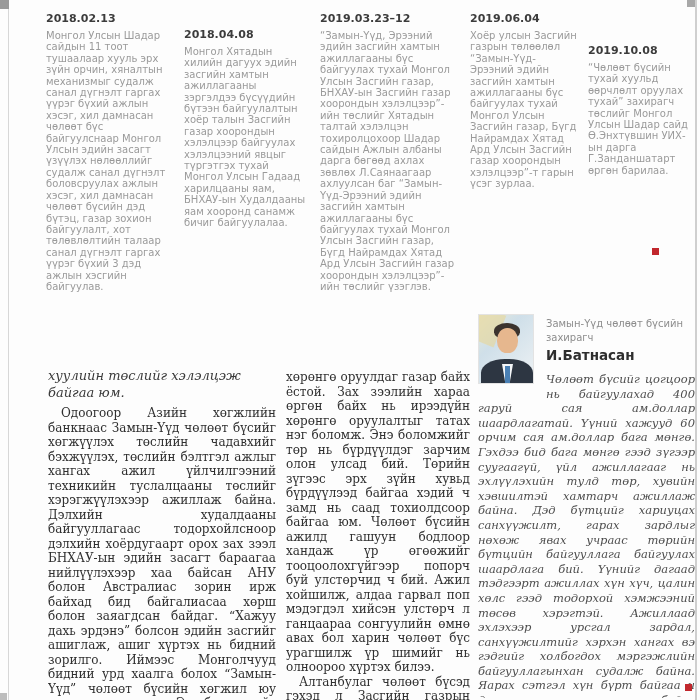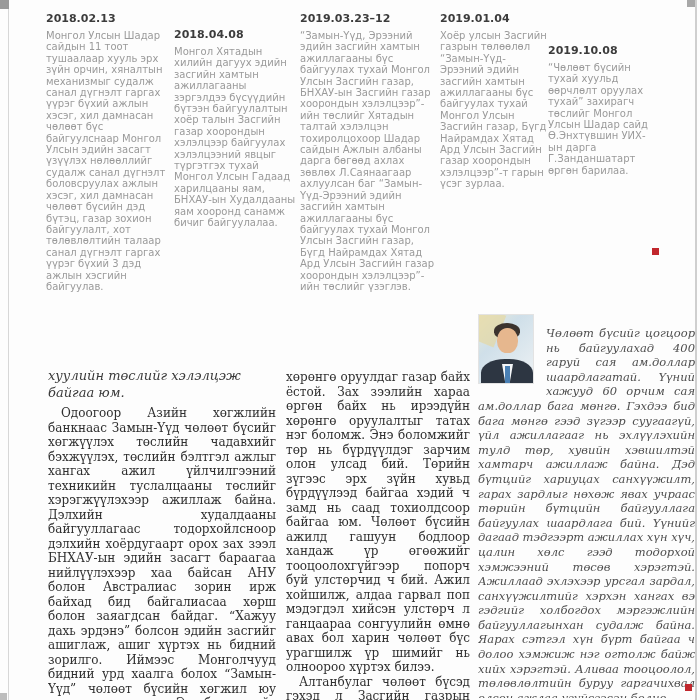--- a/index.html
+++ b/index.html
@@ -8,21 +8,21 @@
   
   .edge{position:absolute;top:0;height:700px;background:#d7d7d7;}
   .edge-left{left:8px;width:1px;}
   .edge-right{left:695px;width:2px;background:#cfcfcf;}
   .corner{position:absolute;background:#9a9a9a;}
   .corner-tl{left:0;top:0;width:9px;height:9px;}
   .corner-tr{left:687px;top:0;width:8px;height:7px;background:#a8a8a8;}
   .corner-bl{left:0;top:693px;width:7px;height:7px;background:#bdbdbd;}
 
   
-  .timeline{position:absolute;left:46px;top:12px;display:flex;}
+  .timeline{position:absolute;left:46px;top:12px;display:flex;gap:10px;}
   .tcol{flex:0 0 auto;}
   .tcol.c1{width:128px;}
   .tcol.c2{width:126px;margin-top:16px;}
   .tcol.c3{width:140px;}
   .tcol.c4{width:108px;}
   .tcol.c5{width:104px;margin-top:32px;}
   .tdate{font-size:11px;font-weight:bold;color:#3c3c3c;margin-bottom:5px;}
   .ttext{font-size:10px;line-height:11.4px;color:#9a9a9a;}
 
   
@@ -74,21 +74,21 @@
     </div>
     <div class="tcol c2">
       <div class="tdate">2018.04.08</div>
       <div class="ttext">Монгол Хятадын хилийн дагуух эдийн засгийн хамтын ажиллагааны зэргэлдээ бүсүүдийн бүтээн байгуулалтын хоёр талын Засгийн газар хоорондын хэлэлцээр байгуулах хэлэлцээний явцыг түргэтгэх тухай Монгол Улсын Гадаад харилцааны яам, БНХАУ-ын Худалдааны яам хооронд санамж бичиг байгуулалаа.</div>
     </div>
     <div class="tcol c3">
       <div class="tdate">2019.03.23–12</div>
       <div class="ttext">“Замын-Үүд, Эрээний эдийн засгийн хамтын ажиллагааны бүс байгуулах тухай Монгол Улсын Засгийн газар, БНХАУ-ын Засгийн газар хоорондын хэлэлцээр”-ийн төслийг Хятадын талтай хэлэлцэн тохиролцохоор Шадар сайдын Ажлын албаны дарга бөгөөд ахлах зөвлөх Л.Саянаагаар ахлуулсан баг “Замын-Үүд-Эрээний эдийн засгийн хамтын ажиллагааны бүс байгуулах тухай Монгол Улсын Засгийн газар, Бүгд Найрамдах Хятад Ард Улсын Засгийн газар хоорондын хэлэлцээр”-ийн төслийг үзэглэв.</div>
     </div>
     <div class="tcol c4">
-      <div class="tdate">2019.01.04</div>
+      <div class="tdate">2019.06.04</div>
       <div class="ttext">Хоёр улсын Засгийн газрын төлөөлөл “Замын-Үүд-Эрээний эдийн засгийн хамтын ажиллагааны бүс байгуулах тухай Монгол Улсын Засгийн газар, Бүгд Найрамдах Хятад Ард Улсын Засгийн газар хоорондын хэлэлцээр”-т гарын үсэг зурлаа.</div>
     </div>
     <div class="tcol c5">
       <div class="tdate">2019.10.08</div>
       <div class="ttext">“Чөлөөт бүсийн тухай хуульд өөрчлөлт оруулах тухай” захирагч төслийг Монгол Улсын Шадар сайд Ө.Энхтүвшин УИХ-ын дарга Г.Занданшатарт өргөн барилаа.</div>
     </div>
   </div>
 
   <div class="redsq redsq-top"></div>
 
@@ -106,18 +106,20 @@
   <div class="sidebar">
     <div class="photo">
       <div class="flag-streak"></div>
       <div class="hair"></div>
       <div class="face"></div>
       <div class="suit"></div>
       <div class="shirt"></div>
       <div class="tie"></div>
     </div>
     <div class="caption">
+      <div class="role">Замын-Үүд чөлөөт бүсийн захирагч</div>
+      <div class="pname">И.Батнасан</div>
     </div>
     <p class="quote">Чөлөөт бүсийг цогцоор нь байгуулахад 400 гаруй сая ам.доллар шаардлагатай. Үүний хажууд 60 орчим сая ам.доллар бага мөнгө. Гэхдээ бид бага мөнгө гээд зүгээр суугаагүй, үйл ажиллагааг нь эхлүүлэхийн тулд төр, хувийн хэвшилтэй хамтарч ажиллаж байна. Дэд бүтцийг хариуцах санхүүжилт, гарах зардлыг нөхөж явах учраас төрийн бүтцийн байгууллага байгуулах шаардлага бий. Үүнийг дагаад тэдгээрт ажиллах хүн хүч, цалин хөлс гээд тодорхой хэмжээний төсөв хэрэгтэй. Ажиллаад эхлэхээр урсгал зардал, санхүүжилтийг хэрхэн хангах вэ гэдгийг холбогдох мэргэжлийн байгууллагынхан судалж байна. Яарах сэтгэл хүн бүрт байгаа ч долоо хэмжиж нэг огтолж байж хийх хэрэгтэй. Аливаа тооцоолол, төлөвлөлтийн буруу гаргачихвал олсон ажлаа үгүйсгэсэн болно.</p>
     <div class="redsq redsq-end"></div>
   </div>
 
 </div>
 
 </body></html>

